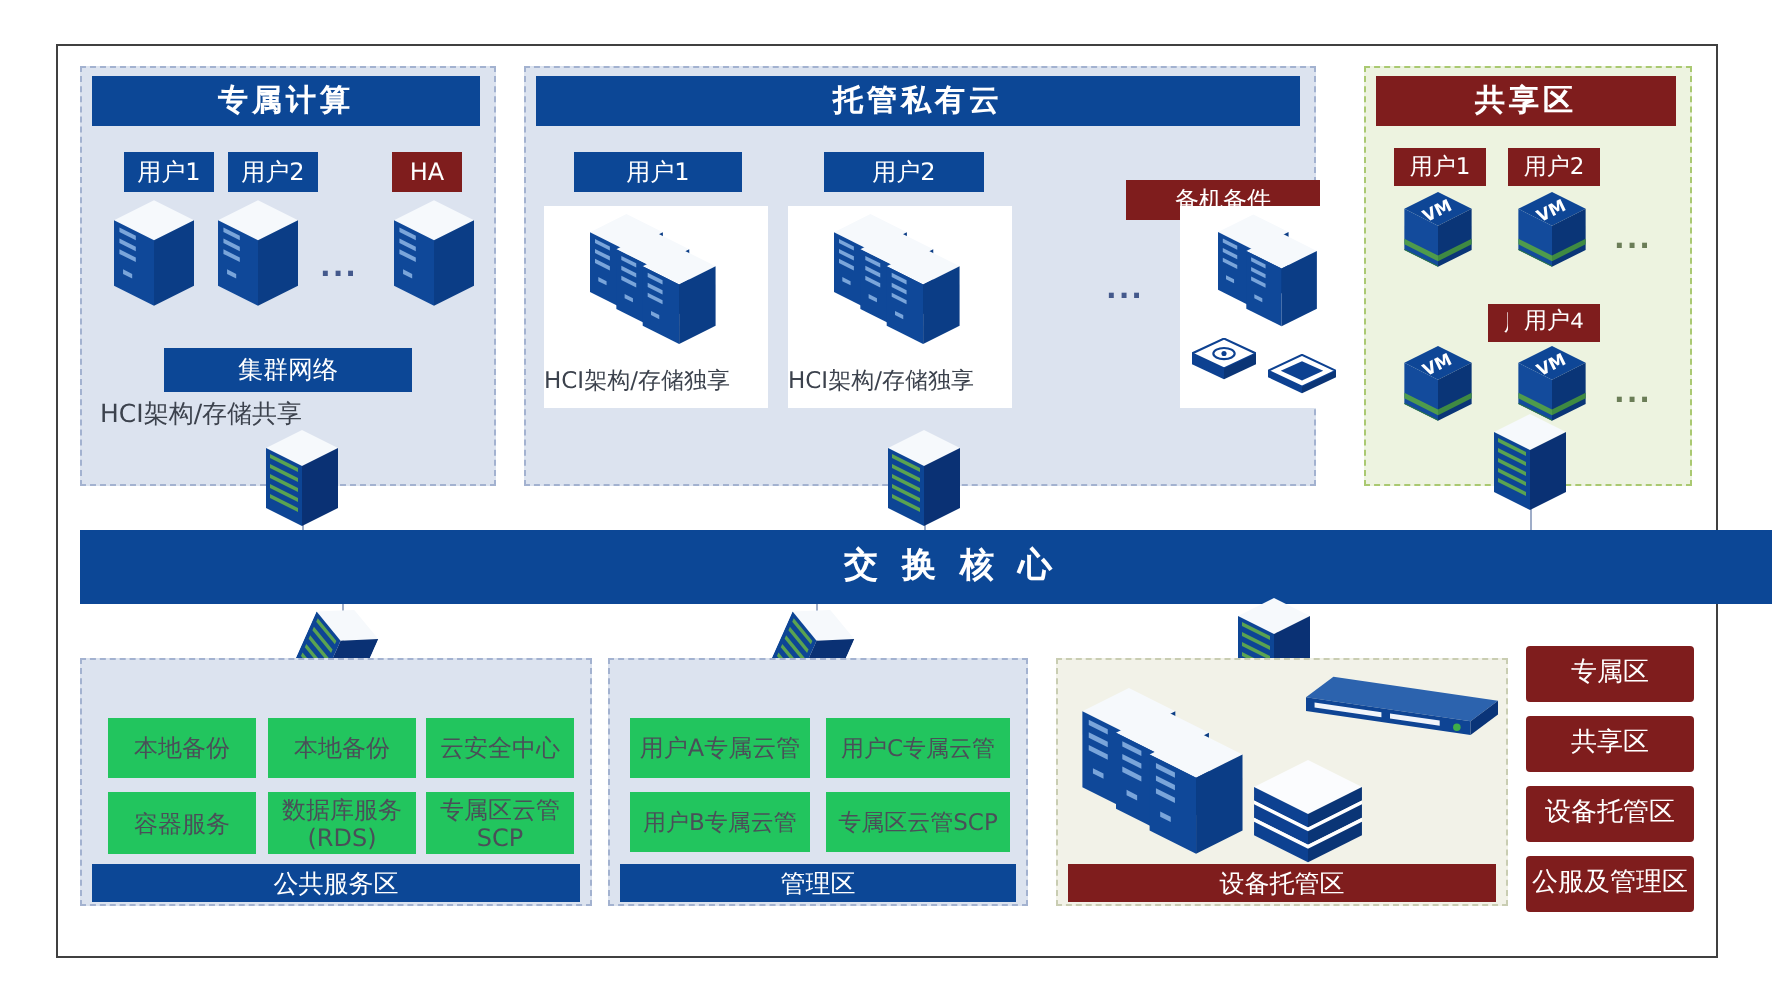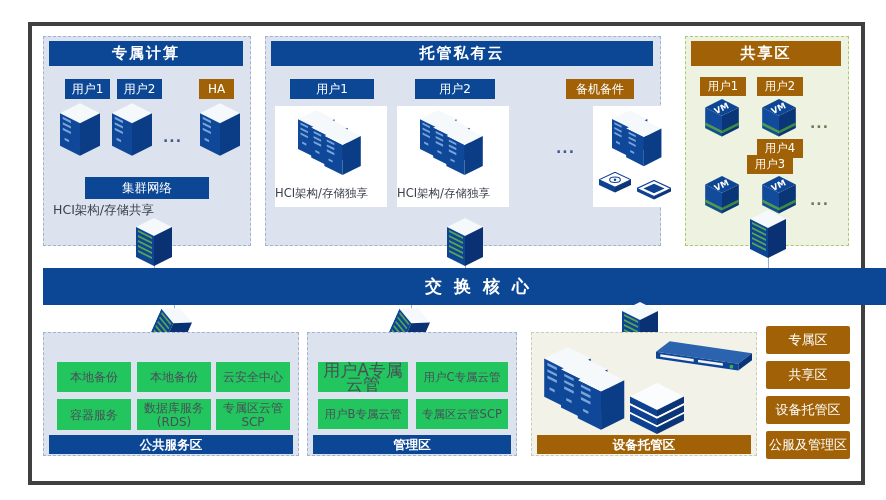--- a/index.html
+++ b/index.html
@@ -1,32 +1,32 @@
 <!DOCTYPE html>
 <html><head>
 <meta charset="utf-8">
 <style>
   html,body{margin:0;padding:0;background:#fff;}
   .stage{position:relative;width:886px;height:500px;background:#ffffff;overflow:hidden;
          font-family:"DejaVu Sans","Liberation Sans",sans-serif;}
   .frame{position:absolute;left:28px;top:22px;width:829px;height:455px;
-         border:4px solid #404040;background:#fff;}
+         border:1px solid #404040;background:#fff;}
   .abs{position:absolute;}
   .panel-blue{background:#dce3ef;border:1px dashed #a3b2d0;}
   .panel-green{background:#edf3e0;border:1px dashed #aac971;}
   .panel-cream{background:#f2f2e8;border:1px dashed #c9cdb2;}
   .hdr{color:#fff;font-weight:bold;font-size:15px;letter-spacing:2px;
        text-align:center;line-height:25px;height:25px;}
   .navy{background:#0c4796;}
-  .green{background:#a16207;}
+  .green{background:#7f1d1d;}
   .tag{color:#fff;font-size:12px;text-align:center;line-height:20px;height:20px;}
   .tag-sm{color:#fff;font-size:11.5px;text-align:center;line-height:19px;height:19px;}
   .card{background:#22c55e;color:#4a4f58;font-size:12px;display:flex;
         align-items:center;justify-content:center;text-align:center;line-height:14px;}
-  .footerbar{color:#fff;font-weight:bold;font-size:12.5px;text-align:center;
+  .footerbar{color:#fff;font-weight:normal;font-size:12.5px;text-align:center;
              line-height:19px;height:19px;}
   .archtxt{color:#3c424d;font-size:12.5px;text-align:left;}
   .dots{font-size:14px;font-weight:bold;color:#44598c;letter-spacing:1px;}
   .dots-g{color:#6b7d57;}
   .vline{width:0;border-left:1px solid #9fadc8;}
   .corebar{color:#fff;font-weight:bold;font-size:17px;letter-spacing:12px;
            text-indent:12px;text-align:center;line-height:37px;}
   .legendbox{color:#fff;font-size:13px;text-align:center;line-height:28px;
              height:28px;border-radius:2px;}
   .whitecard{background:#fff;}
@@ -129,21 +129,21 @@
           <use href="#g-tower"></use>
         </svg>
       <div class="abs navy" style="left:41px;top:140px;width:124px;height:22px;color:#fff;font-weight:normal;font-size:12.5px;text-align:center;line-height:22px;">集群网络</div>
       <div class="abs archtxt" style="left:9px;top:165px;width:188px;">HCI架构/存储共享</div>
     </div>
 
     <div class="abs panel-blue" style="left:233px;top:10px;width:394px;height:208px;">
       <div class="abs hdr navy" style="left:5px;top:4px;width:382px;">托管私有云</div>
       <div class="abs tag navy" style="left:24px;top:42px;width:84px;">用户1</div>
       <div class="abs tag navy" style="left:149px;top:42px;width:80px;">用户2</div>
-      <div class="abs tag green" style="left:300px;top:42px;width:68px;">备机备件</div>
+      <div class="abs tag green" style="left:300px;top:56px;width:97px;">备机备件</div>
       <div class="abs whitecard" style="left:9px;top:69px;width:112px;height:101px;">
         <svg class="abs" style="left:23px;top:4px;" width="64" height="66" viewBox="0 0 68 70">
             <use href="#g-cluster3"></use>
           </svg>
         <div class="abs archtxt" style="left:0;bottom:6px;width:112px;font-size:11.5px;">HCI架构/存储独享</div>
       </div>
       <div class="abs whitecard" style="left:131px;top:69px;width:112px;height:101px;">
         <svg class="abs" style="left:23px;top:4px;" width="64" height="66" viewBox="0 0 68 70">
             <use href="#g-cluster3"></use>
           </svg>
@@ -168,21 +168,21 @@
       <div class="abs tag-sm green" style="left:14px;top:40px;width:46px;">用户1</div>
       <div class="abs tag-sm green" style="left:71px;top:40px;width:46px;">用户2</div>
       <svg class="abs" style="left:19px;top:62px;" width="34" height="43" viewBox="0 0 36 46">
           <use href="#g-vm"></use>
         </svg>
       <svg class="abs" style="left:76px;top:62px;" width="34" height="43" viewBox="0 0 36 46">
           <use href="#g-vm"></use>
         </svg>
       <div class="abs dots dots-g" style="left:124px;top:78px;">...</div>
       <div class="abs tag-sm green" style="left:14px;top:118px;width:46px;margin-left:47px;">用户3</div>
-      <div class="abs tag-sm green" style="left:71px;top:102px;width:46px;">用户4</div>
+      <div class="abs tag-sm green" style="left:71px;top:118px;width:46px;font-family:Liberation Mono, monospace;">用户4</div>
       <svg class="abs" style="left:19px;top:139px;" width="34" height="43" viewBox="0 0 36 46">
           <use href="#g-vm"></use>
         </svg>
       <svg class="abs" style="left:76px;top:139px;" width="34" height="43" viewBox="0 0 36 46">
           <use href="#g-vm"></use>
         </svg>
       <div class="abs dots dots-g" style="left:124px;top:155px;">...</div>
     </div>
 
     <div class="abs vline" style="left:122px;top:216px;height:26px;"></div>
@@ -219,21 +219,21 @@
       <div class="abs card" style="left:13px;top:29px;width:74px;height:30px;">本地备份</div>
       <div class="abs card" style="left:93px;top:29px;width:74px;height:30px;">本地备份</div>
       <div class="abs card" style="left:172px;top:29px;width:74px;height:30px;">云安全中心</div>
       <div class="abs card" style="left:13px;top:66px;width:74px;height:31px;">容器服务</div>
       <div class="abs card" style="left:93px;top:66px;width:74px;height:31px;">数据库服务(RDS)</div>
       <div class="abs card" style="left:172px;top:66px;width:74px;height:31px;">专属区云管SCP</div>
       <div class="abs footerbar navy" style="left:5px;top:102px;width:244px;">公共服务区</div>
     </div>
 
     <div class="abs panel-blue" style="left:275px;top:306px;width:208px;height:122px;">
-      <div class="abs card" style="left:10px;top:29px;width:90px;height:30px;font-size:17px;">用户A专属云管</div>
+      <div class="abs card" style="left:10px;top:29px;width:90px;height:30px;font-size:12px;">用户A专属云管</div>
       <div class="abs card" style="left:108px;top:29px;width:92px;height:30px;font-size:11.5px;">用户C专属云管</div>
       <div class="abs card" style="left:10px;top:66px;width:90px;height:30px;font-size:11.5px;">用户B专属云管</div>
       <div class="abs card" style="left:108px;top:66px;width:92px;height:30px;font-size:11.5px;">专属区云管SCP</div>
       <div class="abs footerbar navy" style="left:5px;top:102px;width:198px;">管理区</div>
     </div>
 
     <div class="abs panel-cream" style="left:499px;top:306px;width:224px;height:122px;">
       <svg class="abs" style="left:12px;top:14px;" width="82" height="84" viewBox="0 0 68 70">
           <use href="#g-cluster3"></use>
         </svg>

